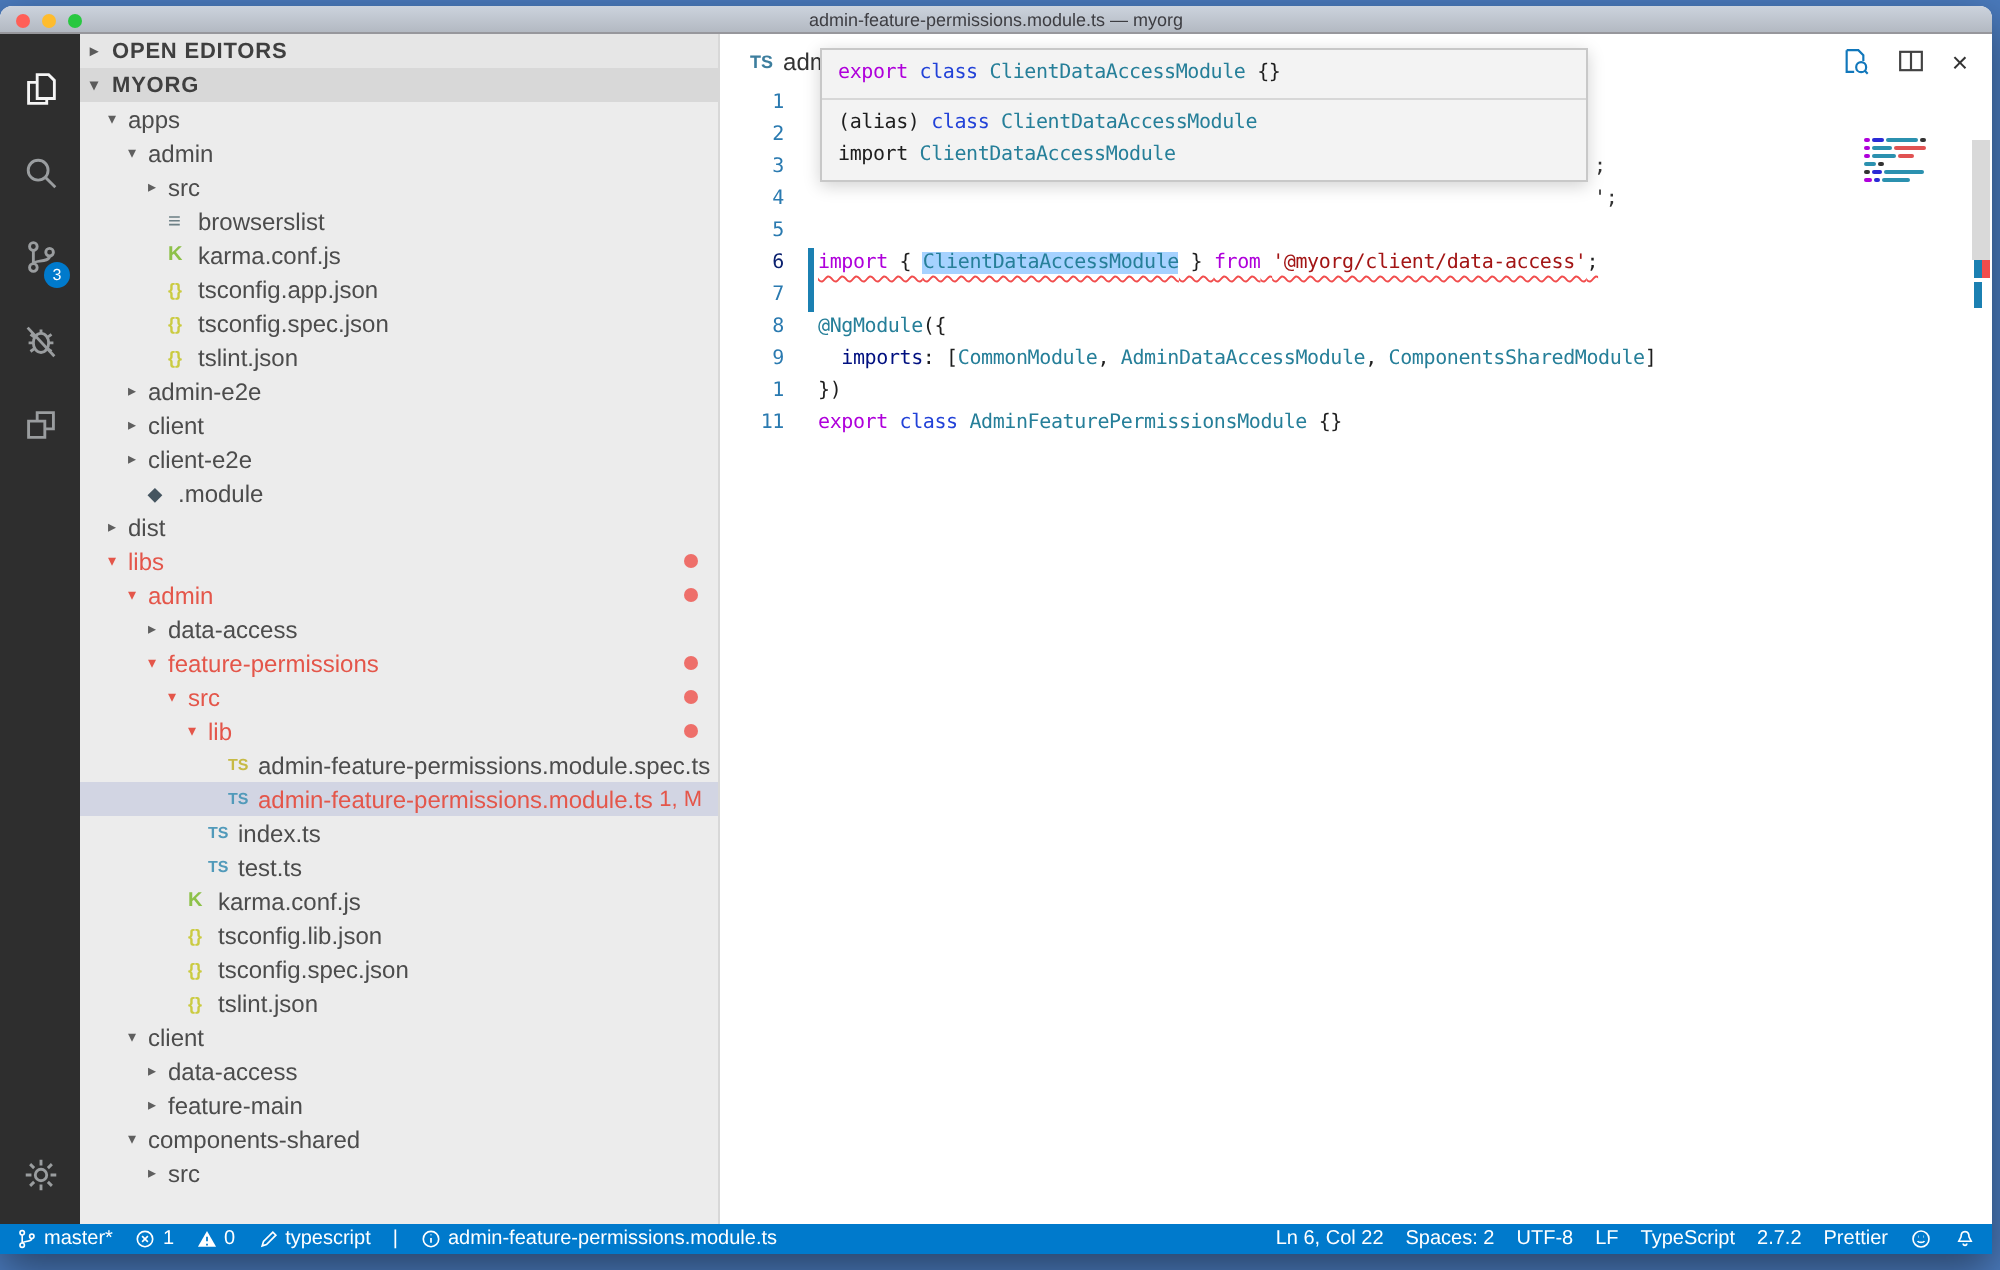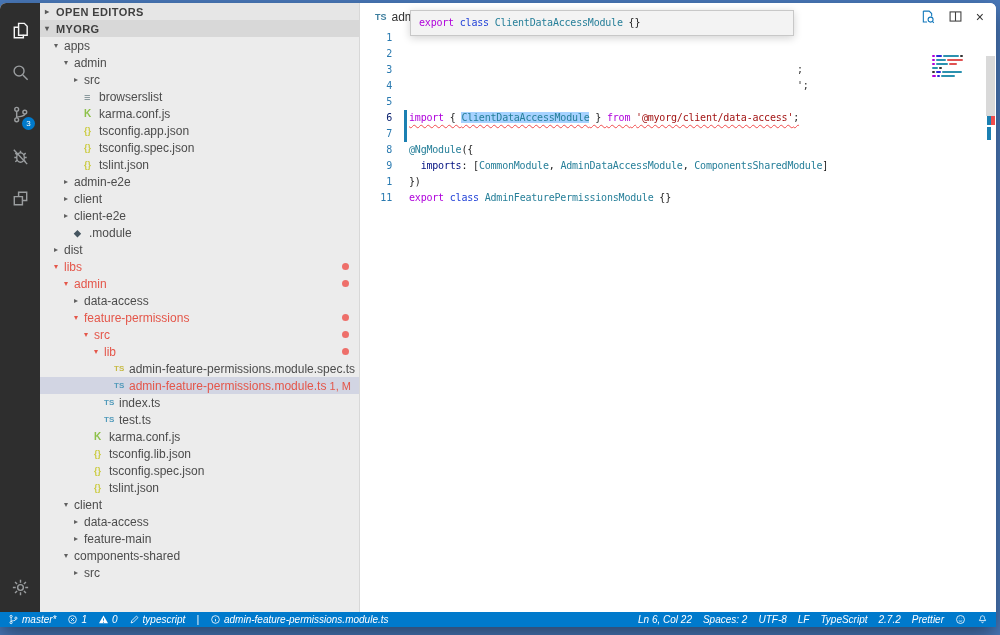--- a/index.html
+++ b/index.html
@@ -74,29 +74,37 @@
   .minimap{position:absolute;right:19px;top:25px;width:45px;z-index:2;}
   .mm-row{height:2px;margin-bottom:2px;display:flex;gap:1px;}
   .mm-seg{height:2px;border-radius:1px;}
   .scroll-slider{position:absolute;right:1px;top:26px;width:9px;height:60px;background:#b9b9b9;opacity:.55;z-index:2;cursor:pointer;}
   .ov-mark{position:absolute;z-index:2;}
   
   .statusbar{height:15px;background:#007acc;color:#fff;display:flex;align-items:center;
              padding:0 8px;font-size:10px;flex:0 0 auto;}
   .sb-left,.sb-right{display:flex;align-items:center;gap:11px;}
   .sb-right{margin-left:auto;}
-  .sb-item{display:flex;align-items:flex-start;gap:3px;cursor:pointer;white-space:nowrap;font-style:italic;}
+  .sb-item{display:flex;align-items:flex-start;gap:3px;cursor:pointer;white-space:nowrap;}
   .sb-item svg{width:11px;height:11px;}
 </style>
 </head>
 <body>
 
 <div class="desktop">
   <div class="window">
 
+    <div class="titlebar">
+      <div class="lights">
+        <span class="light" id="light-close" style="background: rgb(255, 95, 87);"></span>
+        <span class="light" id="light-min" style="background: rgb(254, 188, 46);"></span>
+        <span class="light" id="light-max" style="background: rgb(40, 200, 64);"></span>
+      </div>
+      <span class="title">admin-feature-permissions.module.ts — myorg</span>
+    </div>
 
     <div class="main">
       <div class="activitybar">
         <div id="activity-top">
             <div class="ab-item active">
               <svg viewBox="0 0 22 22" fill="none" stroke="currentColor" stroke-width="1.5">
                 <path d="M9 3.5h6l3 3V16H9z"></path>
                 <path d="M9 7.5H4.5v11H14v-3"></path>
               </svg>
             </div>
@@ -373,20 +381,21 @@
               </div>
             </div>
           <div class="scroll-slider"></div>
           <div class="ov-mark" style="right:5px;top:86px;width:4px;height:9px;background:#1b80b2;"></div>
           <div class="ov-mark" style="right:1px;top:86px;width:4px;height:9px;background:#f14c4c;"></div>
           <div class="ov-mark" style="right:5px;top:97px;width:4px;height:13px;background:#1b80b2;"></div>
         </div>
 
         <div class="hover" id="hover">
             <div class="hv-sec"><span class="tk-kw">export</span><span class="tk-plain"> </span><span class="tk-cls">class</span><span class="tk-plain"> </span><span class="tk-type">ClientDataAccessModule</span><span class="tk-plain"> {}</span></div>
+            <div class="hv-sec"><div><span class="tk-plain">(alias) </span><span class="tk-cls">class</span><span class="tk-plain"> </span><span class="tk-type">ClientDataAccessModule</span></div><div><span class="tk-plain">import </span><span class="tk-type">ClientDataAccessModule</span></div></div>
           </div>
       </div>
     </div>
 
     <div class="statusbar">
       <div class="sb-left" id="sb-left">
           <div class="sb-item">
             <span style="display: flex;">
               <svg viewBox="0 0 16 16" fill="none" stroke="#fff" stroke-width="1.2">
                 <circle cx="4.5" cy="3.5" r="1.6"></circle>

